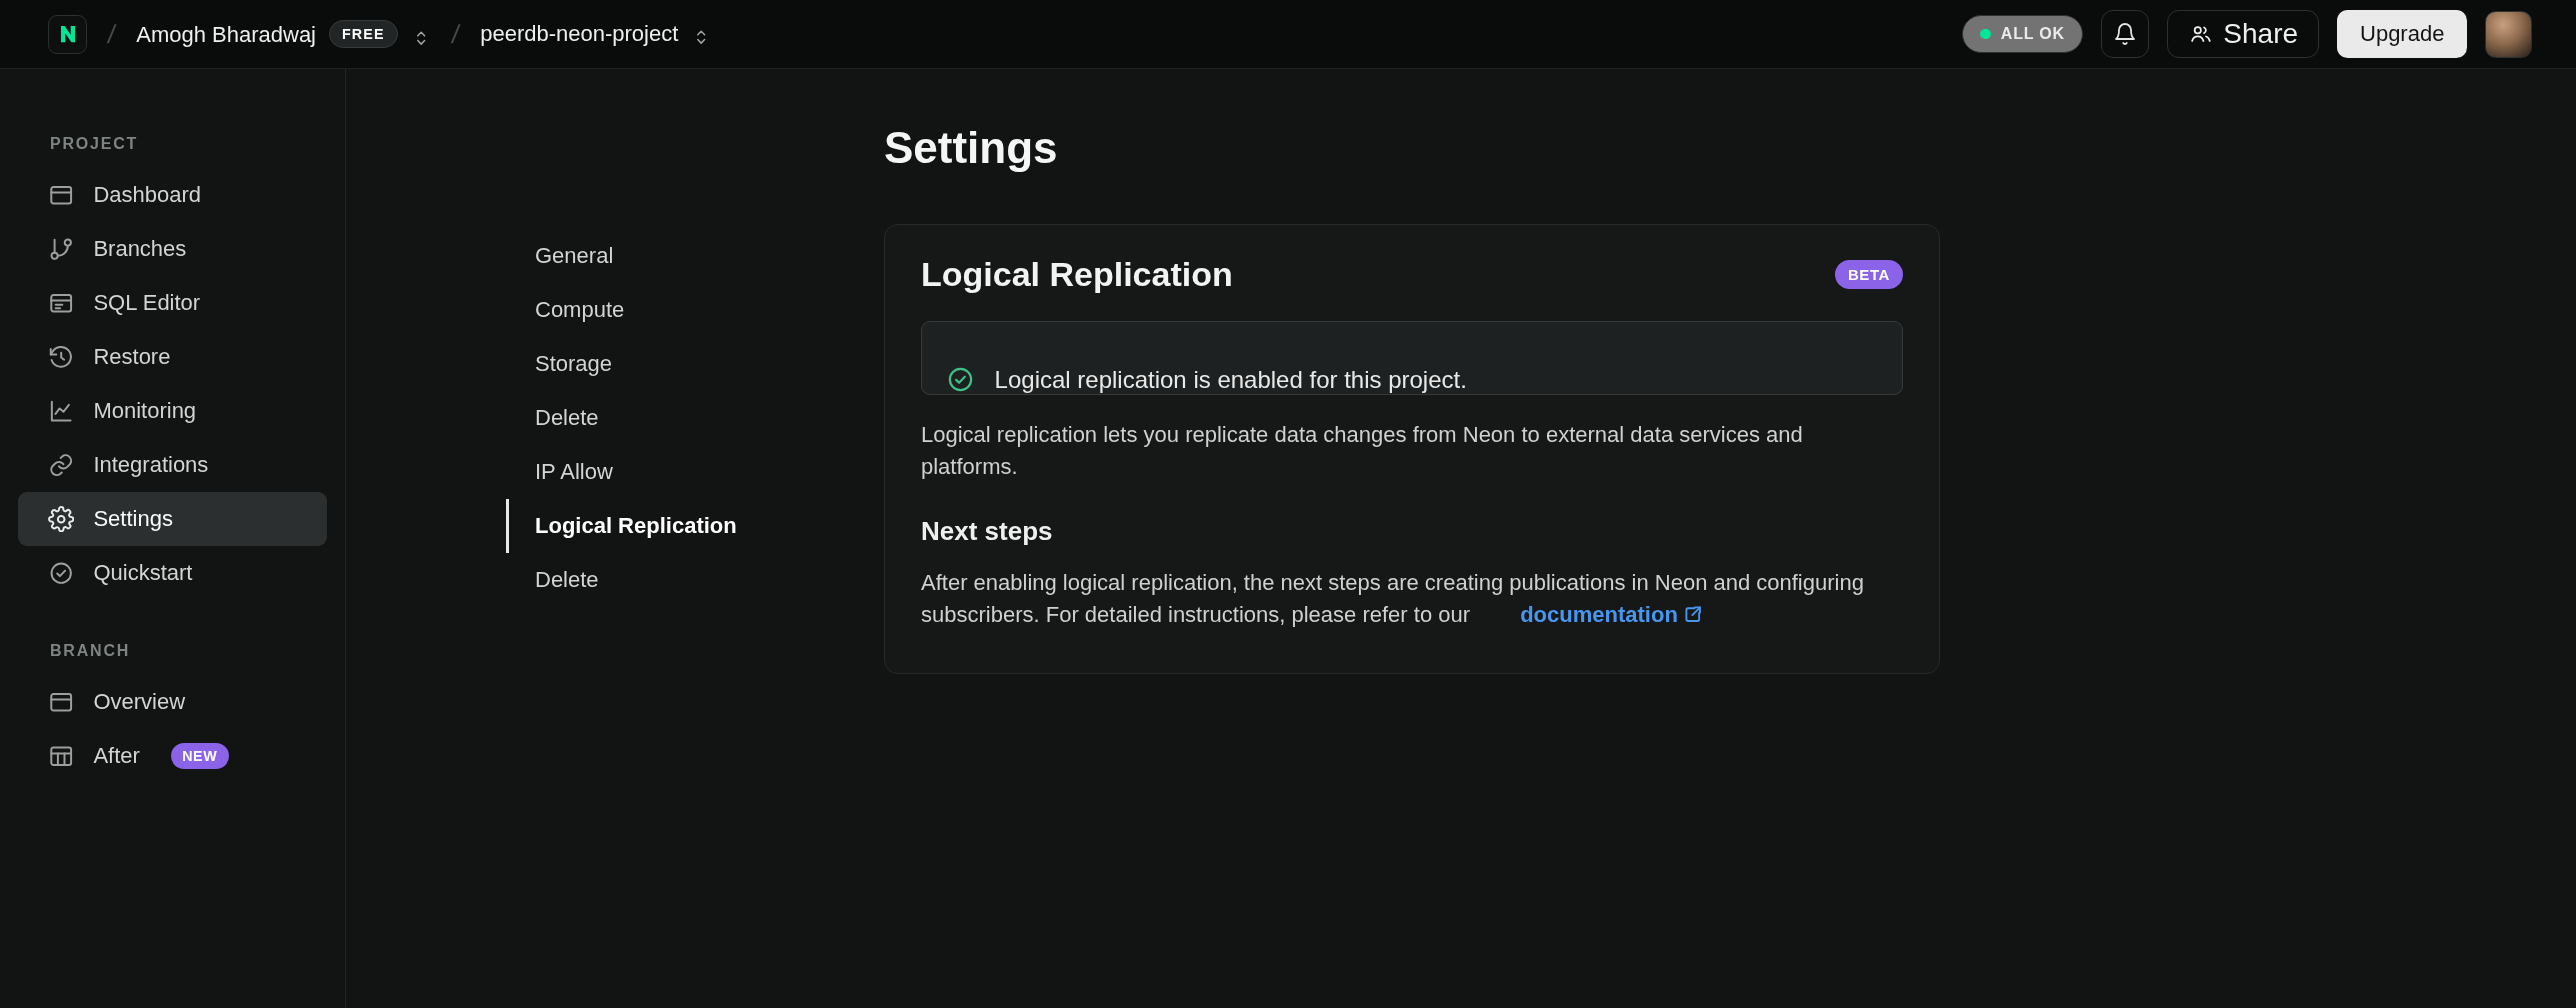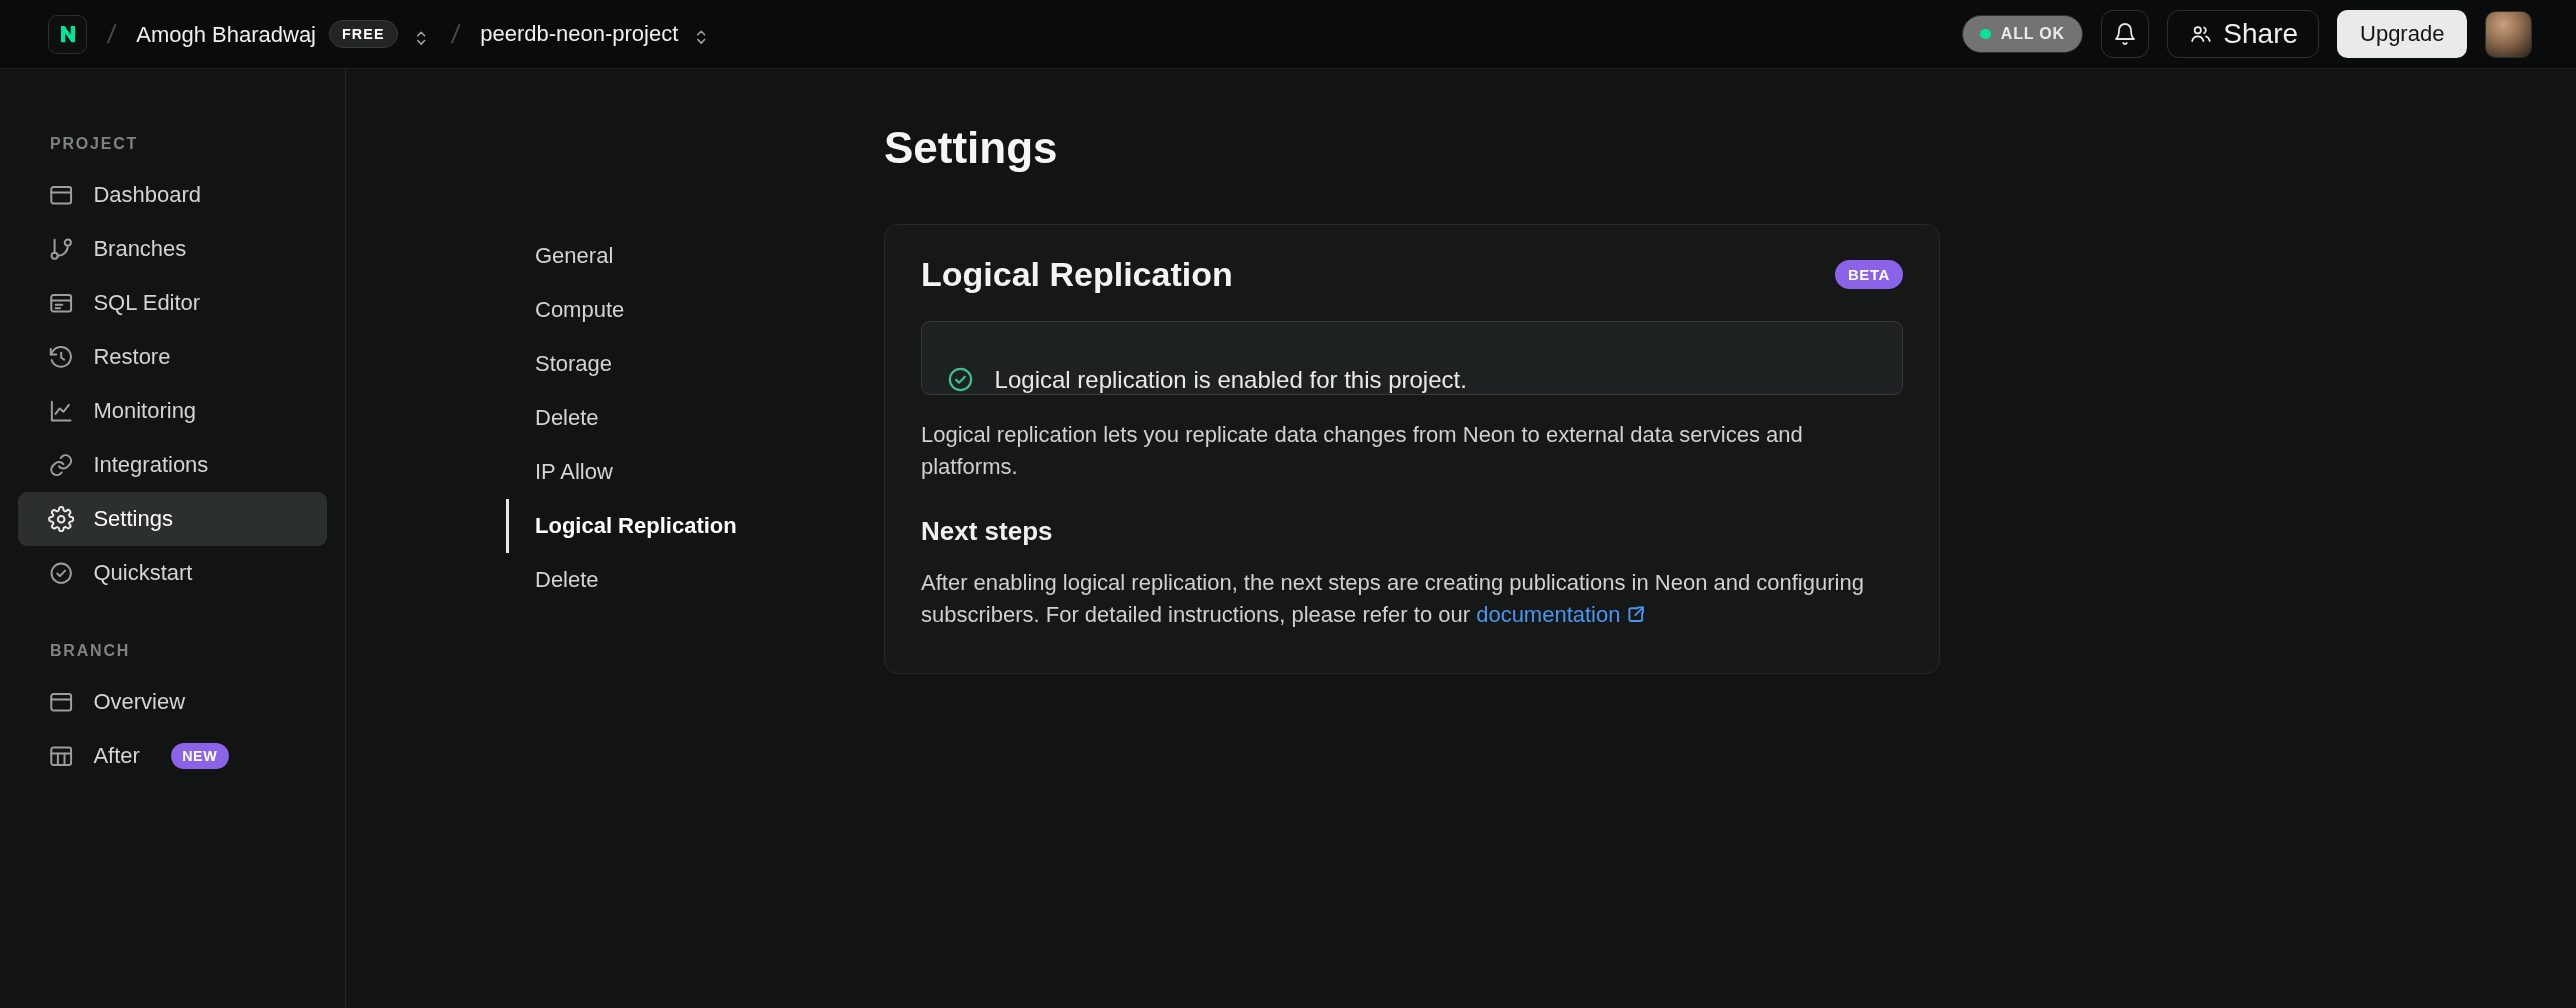--- a/index.html
+++ b/index.html
@@ -101,21 +101,21 @@
   .card-title { margin:0; font-size:34px; font-weight:700; color:#f2f4f3; }
   .alert {
     margin-top:27px; height:74px; border:0.8px solid #363a3a; background:#1e2121;
     border-radius:9px; display:flex; align-items:flex-end; gap:19.6px; padding:0 24px;
     font-size:24px; color:#e8eae9;
   }
   .alert svg { width:29px; height:29px; flex-shrink:0; }
   .desc { margin:24px 0 0; font-size:22px; line-height:1.46; color:#ced1d0; max-width:966px; }
   .next-steps { margin:33px 0 0; font-size:26px; font-weight:700; color:#eef0ef; }
   .desc.next { margin-top:19.6px; }
-  .doc-link { color:#4896f0; font-weight:400; text-decoration:none; cursor:pointer; white-space:nowrap; }
+  .doc-link { color:#4896f0; font-weight:700; text-decoration:none; cursor:pointer; white-space:nowrap;margin-left:44px; }
   .doc-link svg { width:20.4px; height:20.4px; stroke-width:2.2; vertical-align:-2.3px; margin-left:5.3px; }
 </style>
 </head>
 <body>
 
 <header>
   <div class="h-left">
     <div class="logo">
       <svg viewBox="0 0 24 24">
           <path fill="#00e599" d="M5.5 19.5v-15h3.4l5.6 8.2V4.5h4v15h-3.4L9.5 11.3v8.2z"></path>

